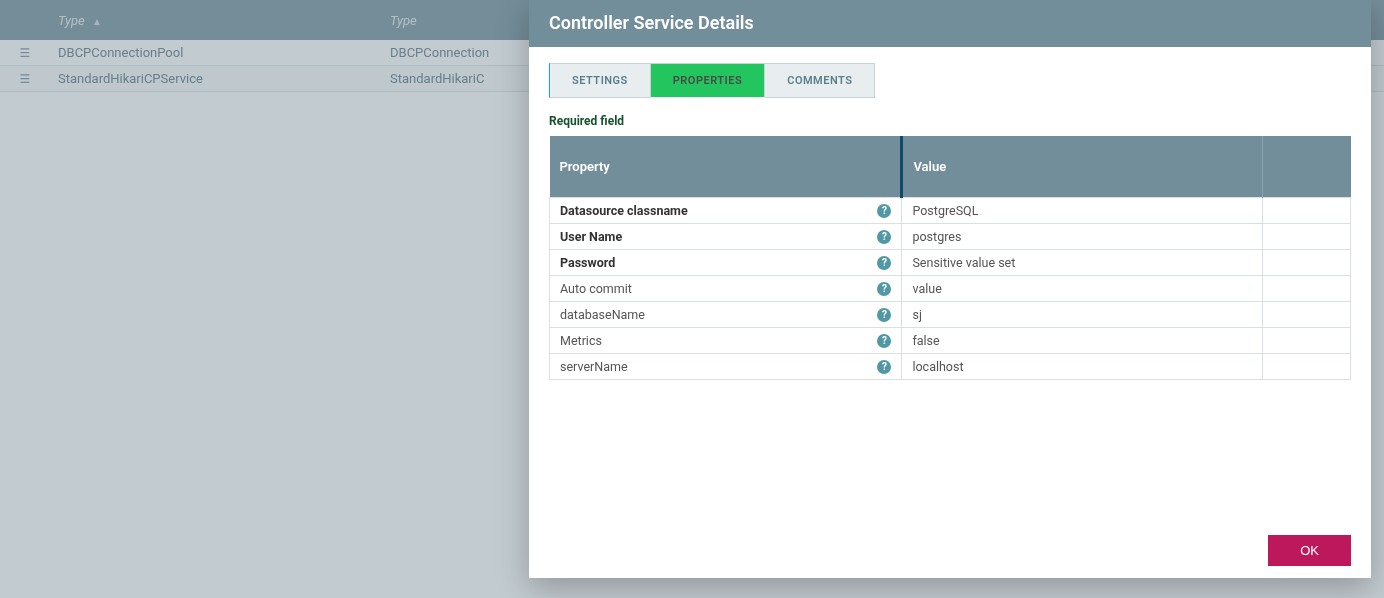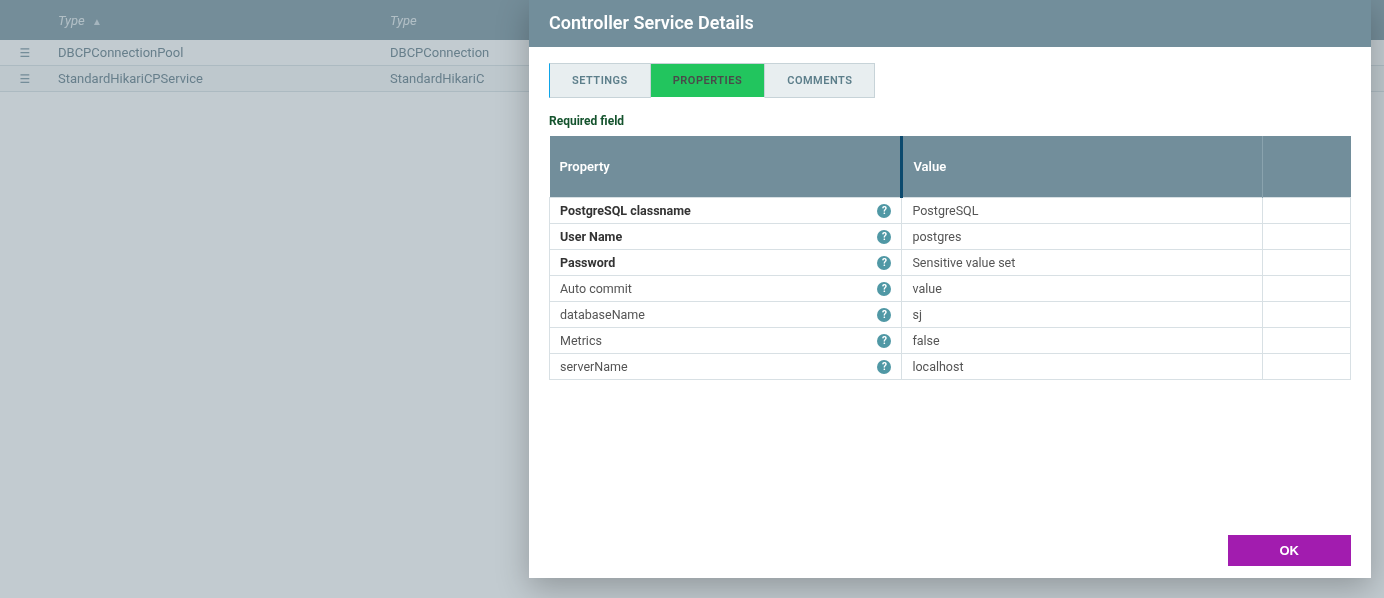--- a/index.html
+++ b/index.html
@@ -132,26 +132,26 @@
       flex-shrink:0;
     }
     .sensitive { color:#9eaeb5; }
     
     .dialog-footer {
       padding: 10px 20px 12px;
       display:flex;
       justify-content:flex-end;
     }
     .ok-btn {
-      background:#a21caf;
+      background:#be185d;
       color:#fff;
       border:none;
-      padding: 8px 52px;
+      padding: 8px 32px;
       font-size:13px;
-      font-weight:700;
+      font-weight:400;
       cursor:pointer;
     }
     
     .stack-icon { font-size:12px; }
   </style>
 </head>
 <body>
 
 <div class="bg-table">
   <div class="bg-header">
@@ -198,21 +198,21 @@
         <tr>
           <th class="col-prop">Property</th>
           <th class="col-val">Value</th>
           <th class="col-extra"></th>
         </tr>
       </thead>
       <tbody id="prop-rows">
           <tr>
             <td>
               <div class="prop-name-cell bold">
-                <span>PostgreSQL classname</span>
+                <span>Datasource classname</span>
                 <span class="help-icon">?</span>
               </div>
             </td>
             <td>PostgreSQL</td>
             <td></td>
           </tr>
           <tr>
             <td>
               <div class="prop-name-cell bold">
                 <span>User Name</span>

